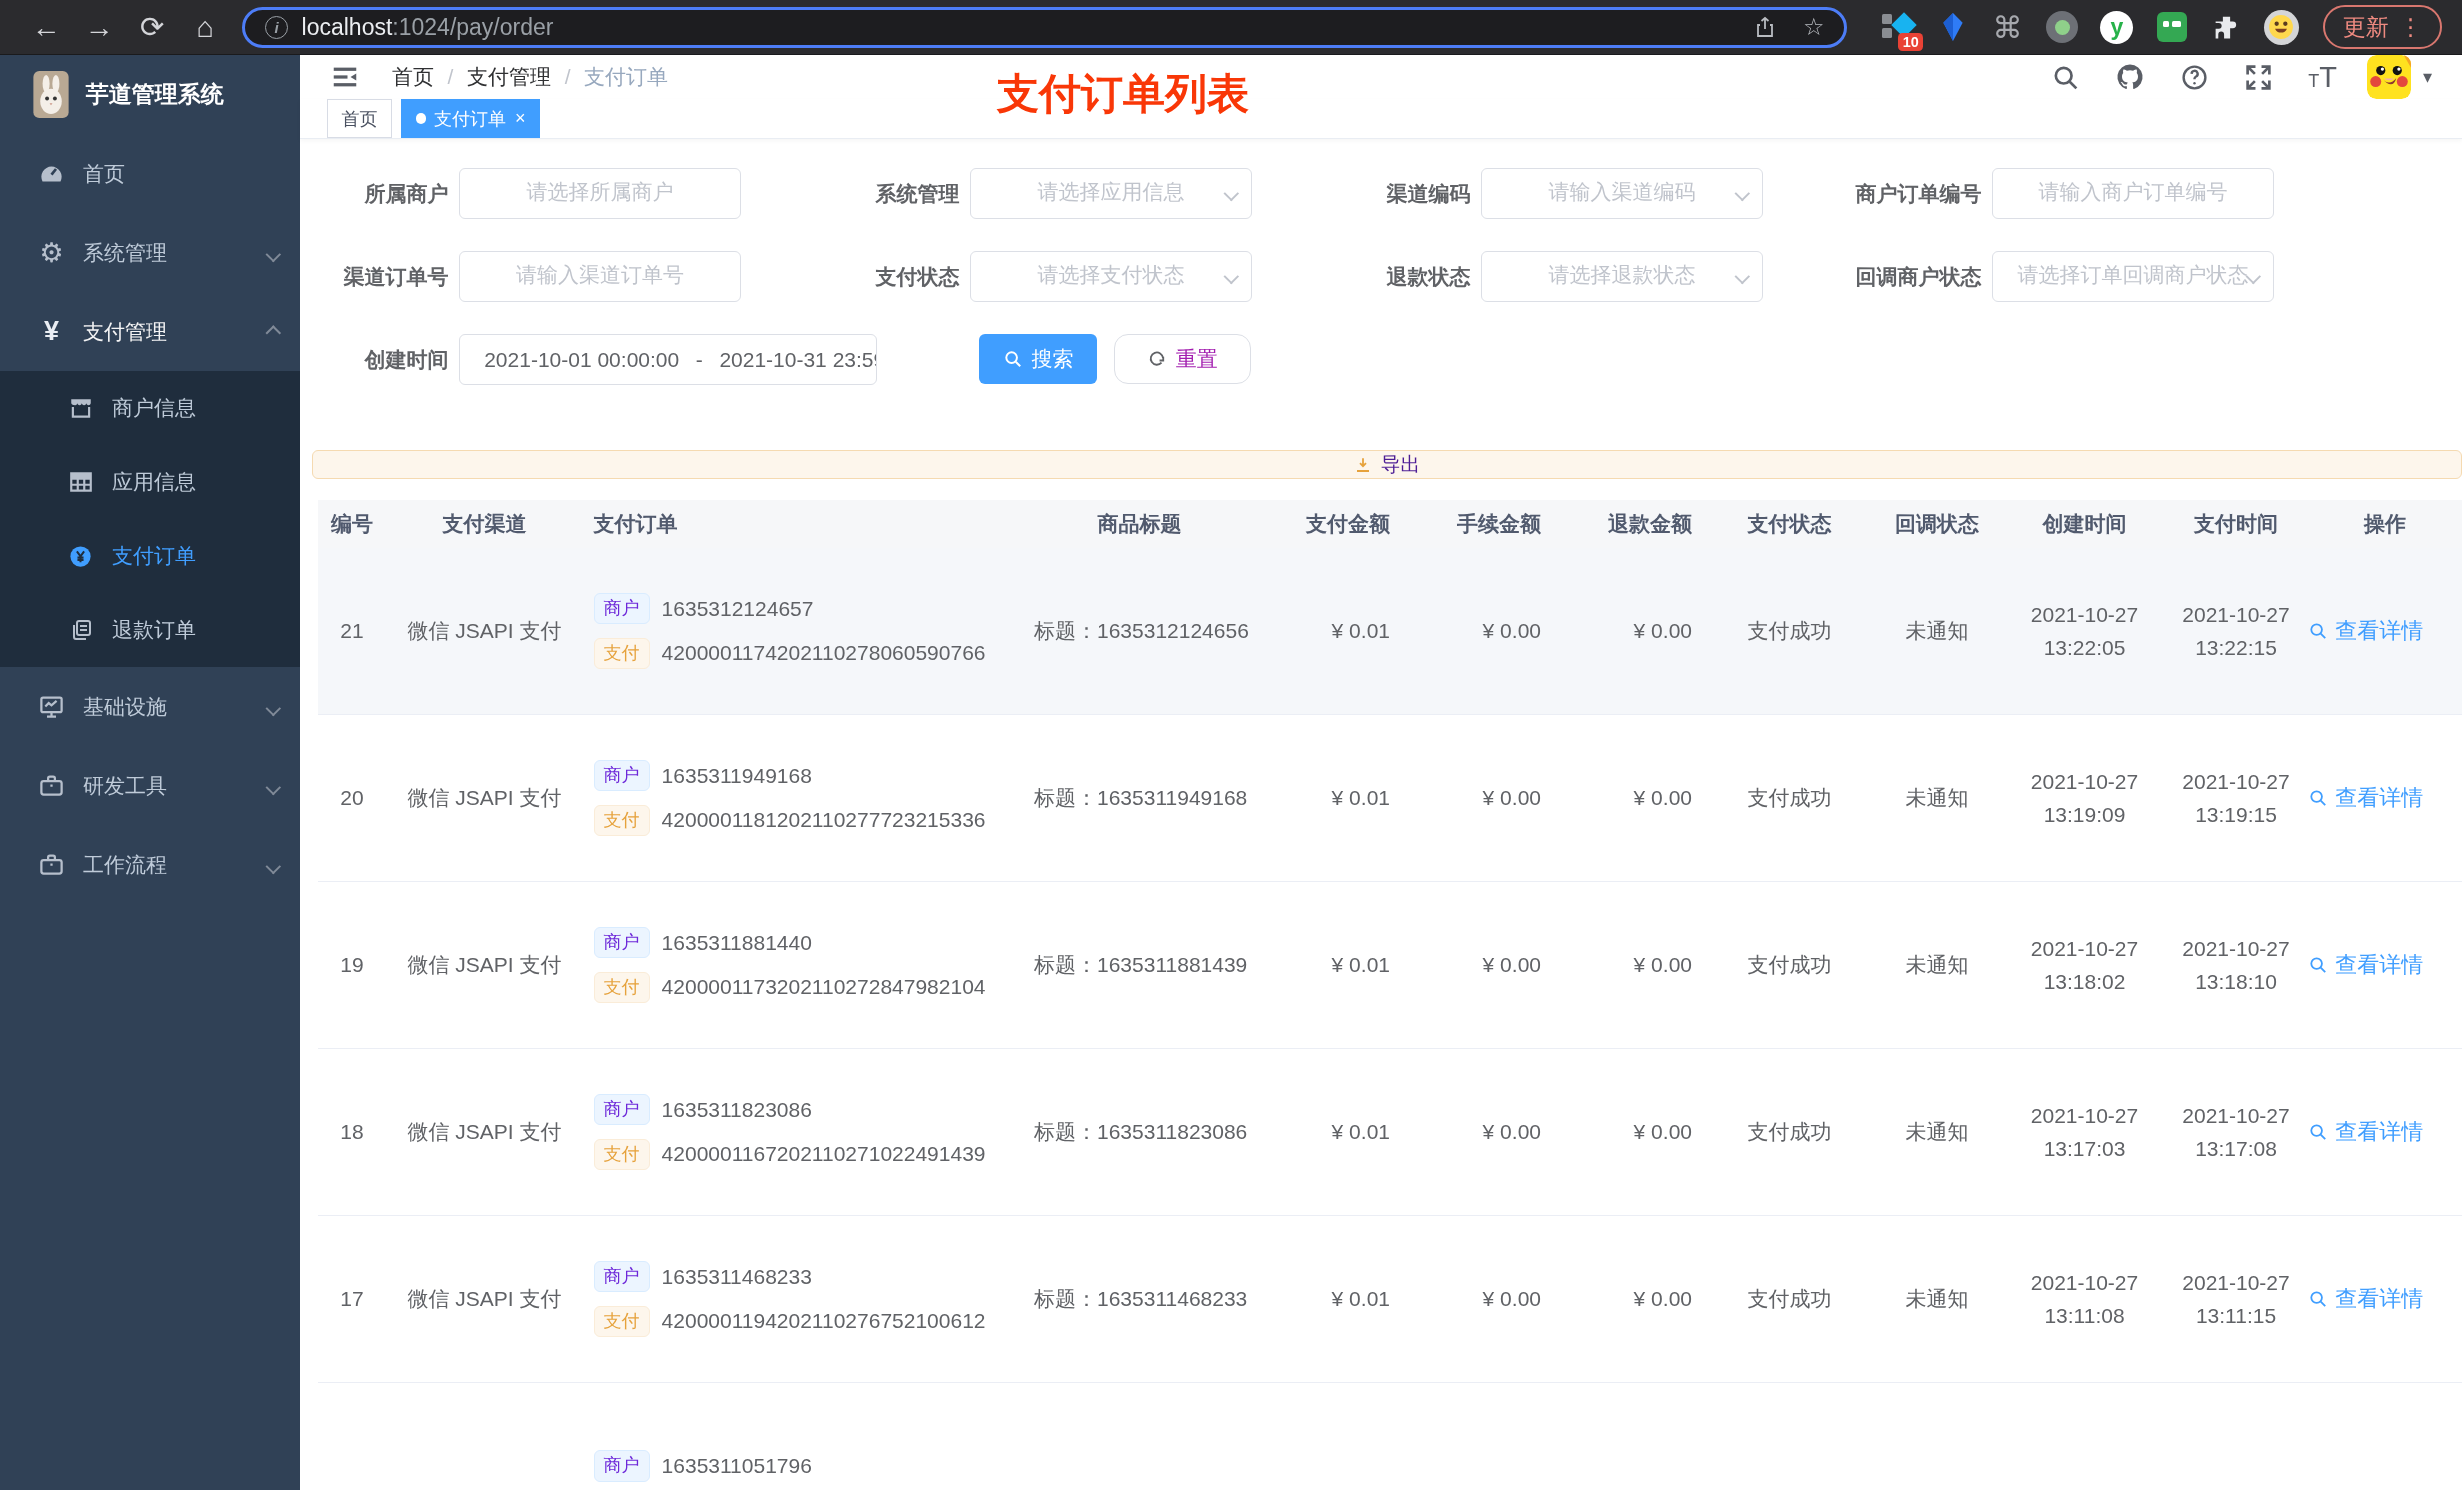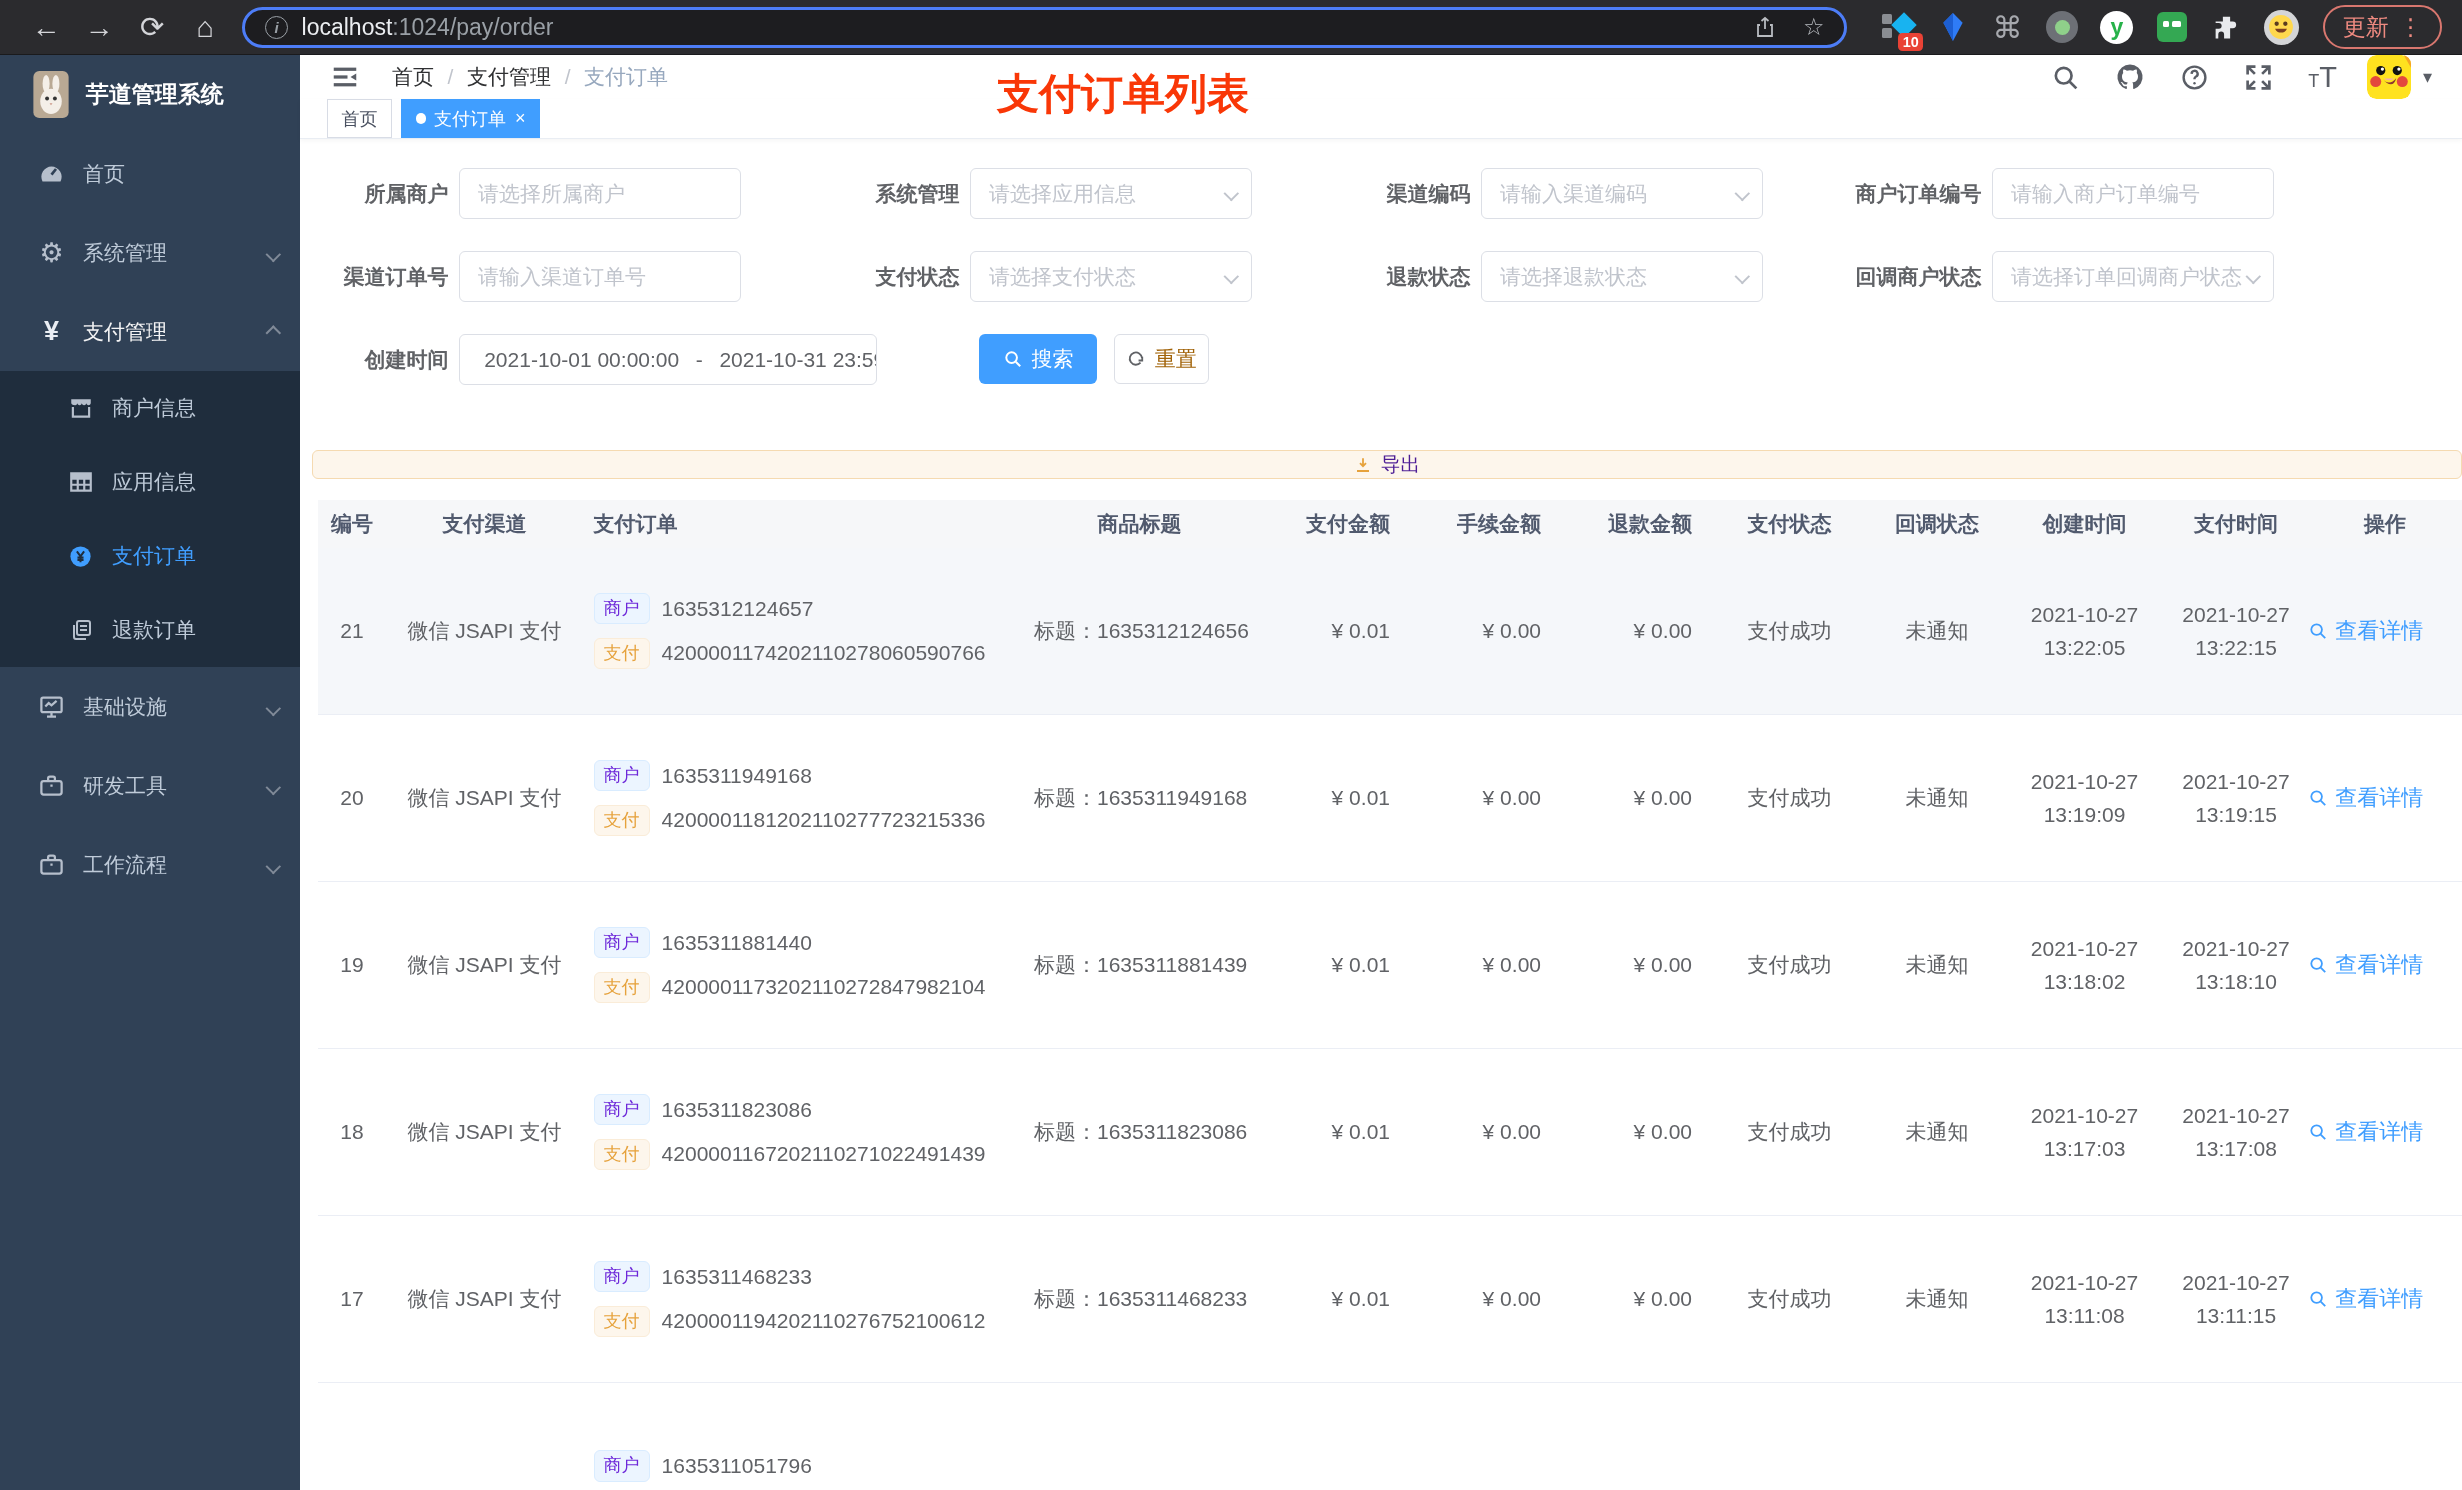--- a/index.html
+++ b/index.html
@@ -87,30 +87,30 @@
 
   
   .filters { padding:29px 0 0 15px; }
   .frow { display:flex; margin-bottom:32px; }
   .fg { display:flex; align-items:center; margin-right:85px; }
   .fg:last-child { margin-right:0; }
   .flabel { width:144px; text-align:right; padding-right:10.6px; font-size:21px; color:#606266; font-weight:bold;}
   .ctrl { position:relative; width:282px; }
   .ctrl input { width:100%; height:51px; border:1.5px solid #dcdfe6; border-radius:6px;
     padding:0 18px; font-size:21px; color:#606266; outline:none; background:#fff;
-    font-family:Liberation Sans, sans-serif;}
+    font-family:Liberation Mono, monospace;text-align:center;}
   .ctrl input::placeholder { color:#c0c4cc; }
   .ctrl .sel-chev { position:absolute; right:15px; top:19.7px; }
   .daterange { width:418px; height:51px; border:1.5px solid #dcdfe6; border-radius:6px;
     display:flex; align-items:center; padding:0 13.6px; gap:10.6px; font-size:21px; color:#606266; overflow:hidden; white-space:nowrap;}
   .daterange .sep { color:#606266; padding:0 6px;}
   .btn { height:50px; border-radius:6px; font-size:21px; display:inline-flex; align-items:center;
     justify-content:center; gap:9px; cursor:pointer; border:1.5px solid transparent; }
   .btn-primary { background:#409eff; color:#fff; padding:0 23px; margin-left:16.7px; }
-  .btn-plain { background:#fff; color:#a16207; border-color:#dcdfe6; padding:0 11px; margin-left:16.7px; }
+  .btn-plain { background:#fff; color:#a21caf; border-color:#dcdfe6; padding:0 32px; margin-left:16.7px;border-radius:14px; }
   .btn-export { background:#fdf6ec; color:#4c1d95; border-color:#f5dab1; height:44px;
     font-size:19.7px; padding:0 18px; margin:33px 0 0 12px; }
 
   
   .table { margin:21px 0 0 18px; width:2144px; }
   .thead, .tr { display:grid;
     grid-template-columns:68px 197px 424px 265px 136px 151px 151px 159px 136px 159px 144px 1fr;
     align-items:center; }
   .thead { height:48px; background:#f6f7f9; color:#515a6e; font-weight:bold; }
   .th, .td { font-size:21px; color:#606266; }

